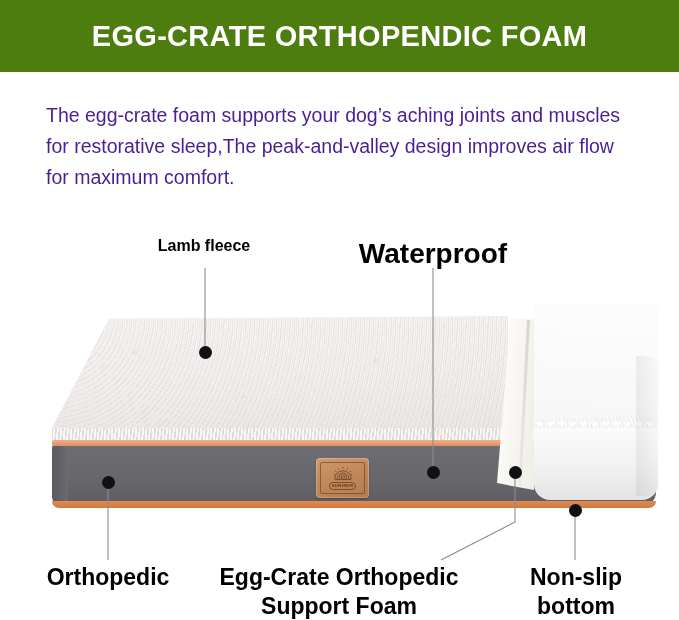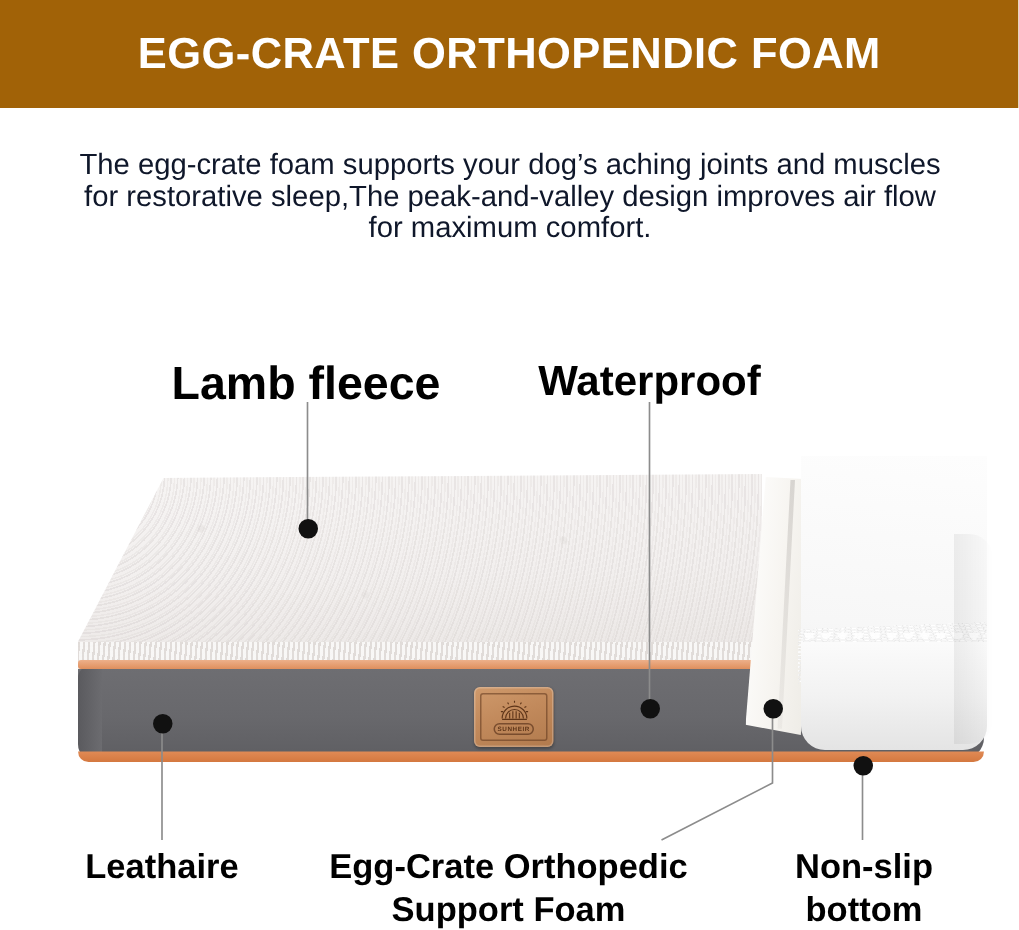--- a/index.html
+++ b/index.html
@@ -16,57 +16,57 @@
     color: #1a1a1a;
   }
 
   
   .header-bar {
     position: absolute;
     left: 0;
     top: 0;
     width: 679px;
     height: 72px;
-    background: #a16207;
+    background: #4d7c0f;
     display: flex;
     align-items: center;
     justify-content: center;
   }
   .header-title {
     font-size: 29px;
     font-weight: bold;
     color: #ffffff;
     letter-spacing: 0.3px;
     white-space: nowrap;
     line-height: 1;
   }
 
   
   .intro {
     position: absolute;
     left: 46px;
     top: 100px;
     width: 588px;
-    text-align: center;
+    text-align: left;
     font-size: 19.5px;
-    line-height: 21px;
-    color: #0f172a;
+    line-height: 31px;
+    color: #4c1d95;
     font-weight: 400;
   }
 
   
   .label {
     position: absolute;
     font-weight: bold;
     color: #000000;
     line-height: 1.28;
     white-space: pre-line;
     text-align: center;
   }
-  .label-lamb      { left: 54px;  top: 236px; width: 300px; font-size: 31px; }
+  .label-lamb      { left: 54px;  top: 236px; width: 300px; font-size: 16px; }
   .label-waterproof{ left: 311px; top: 236px; width: 244px; font-size: 28px; }
   .label-leathaire { left: 14px;  top: 563px; width: 188px; font-size: 23px; }
   .label-eggcrate  { left: 196px; top: 563px; width: 286px; font-size: 23px; }
   .label-nonslip   { left: 497px; top: 563px; width: 158px; font-size: 23px; }
 
   
   .leader-layer {
     position: absolute;
     left: 0; top: 0;
     width: 679px; height: 620px;
@@ -375,19 +375,19 @@
   <div class="dot" style="left:426.5px; top:465.5px;"></div>
   <div class="dot" style="left:101.5px; top:475.5px;"></div>
   <div class="dot" style="left:508.5px; top:465.5px;"></div>
   <div class="dot" style="left:568.5px; top:503.5px;"></div>
 </div>
 
 <div class="label label-lamb">Lamb fleece</div>
 
 <div class="label label-waterproof">Waterproof</div>
 
-<div class="label label-leathaire">Leathaire</div>
+<div class="label label-leathaire">Orthopedic</div>
 
 <div class="label label-eggcrate">Egg-Crate Orthopedic
 Support Foam</div>
 
 <div class="label label-nonslip">Non-slip
 bottom</div>
 
 </body></html>

